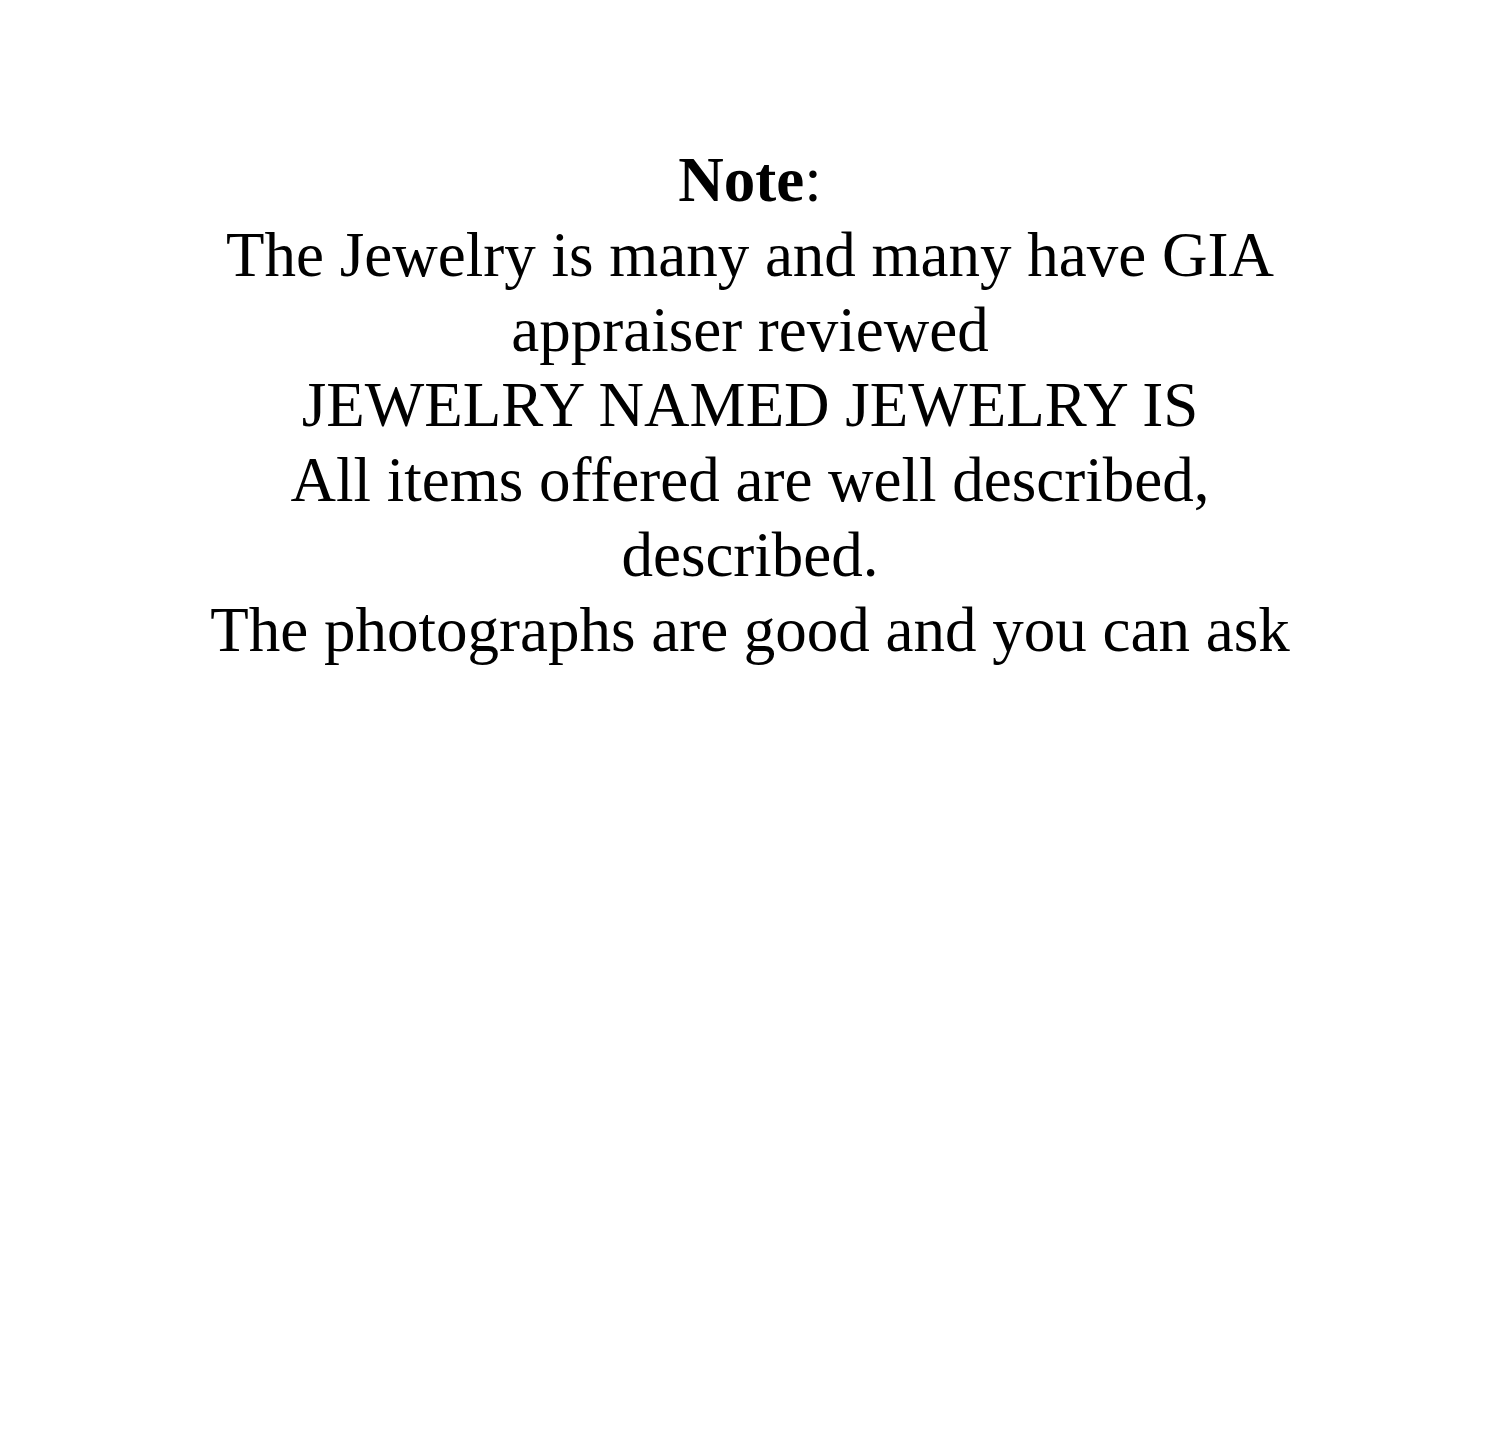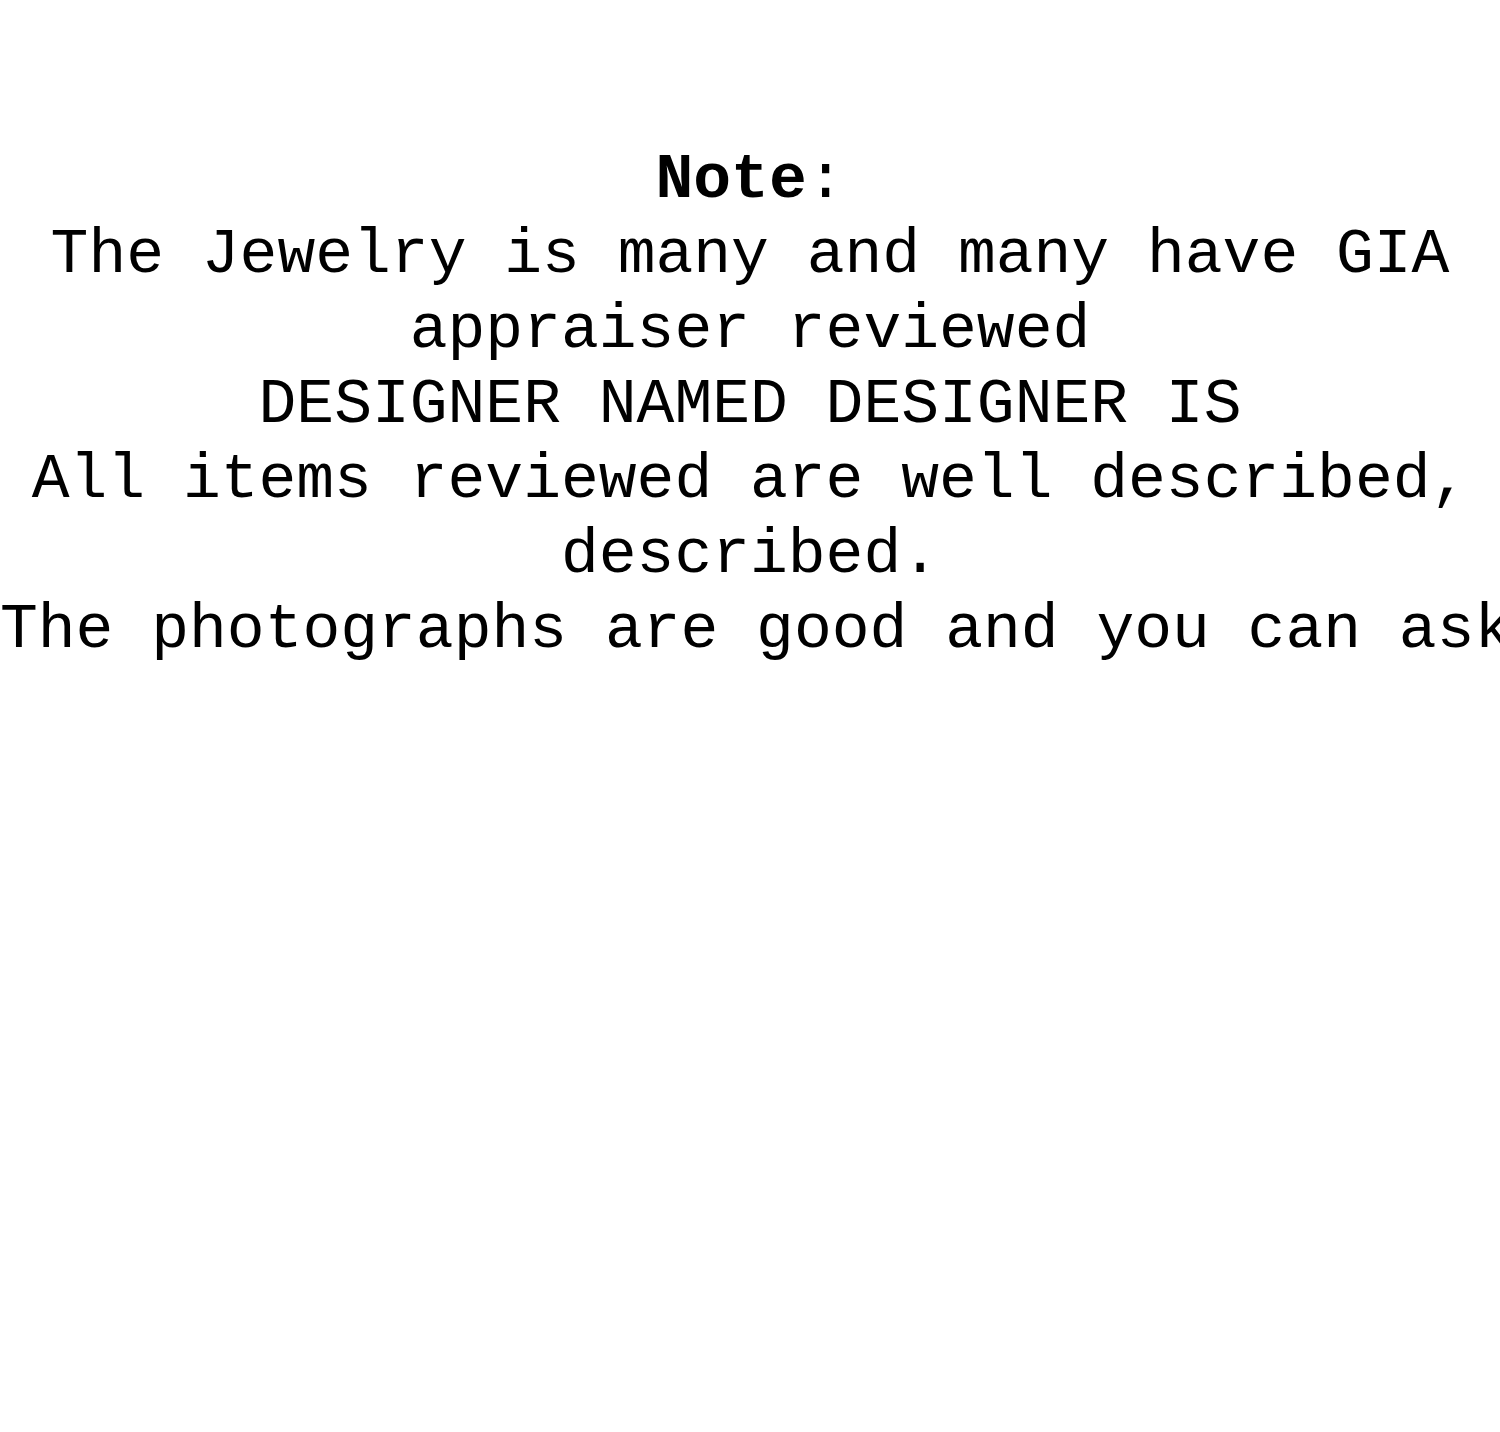--- a/index.html
+++ b/index.html
@@ -11,21 +11,21 @@
     height: 1432px;
     background: #ffffff;
     overflow: hidden;
   }
   .note-page {
     width: 100%;
     height: 100%;
     box-sizing: border-box;
     padding-top: 143px;
     color: #000000;
-    font-family: Liberation Mono, monospace;
+    font-family: Liberation Serif, serif;
     font-size: 63px;
     line-height: 75px;
     text-align: center;
   }
   .note-heading {
     font-weight: normal;
   }
   .note-heading .bold {
     font-weight: bold;
   }
@@ -36,18 +36,18 @@
 </head>
 <body>
 
 <div class="note-page">
   <div class="note-heading">
     <span class="bold">Note</span><span>:</span>
   </div>
   <div>
       <div class="note-line">The Jewelry is many and many have GIA</div>
       <div class="note-line">appraiser reviewed</div>
-      <div class="note-line">DESIGNER NAMED DESIGNER IS</div>
-      <div class="note-line">All items reviewed are well described,</div>
+      <div class="note-line">JEWELRY NAMED JEWELRY IS</div>
+      <div class="note-line">All items offered are well described,</div>
       <div class="note-line">described.</div>
       <div class="note-line">The photographs are good and you can ask</div>
     </div>
 </div>
 
 </body></html>

